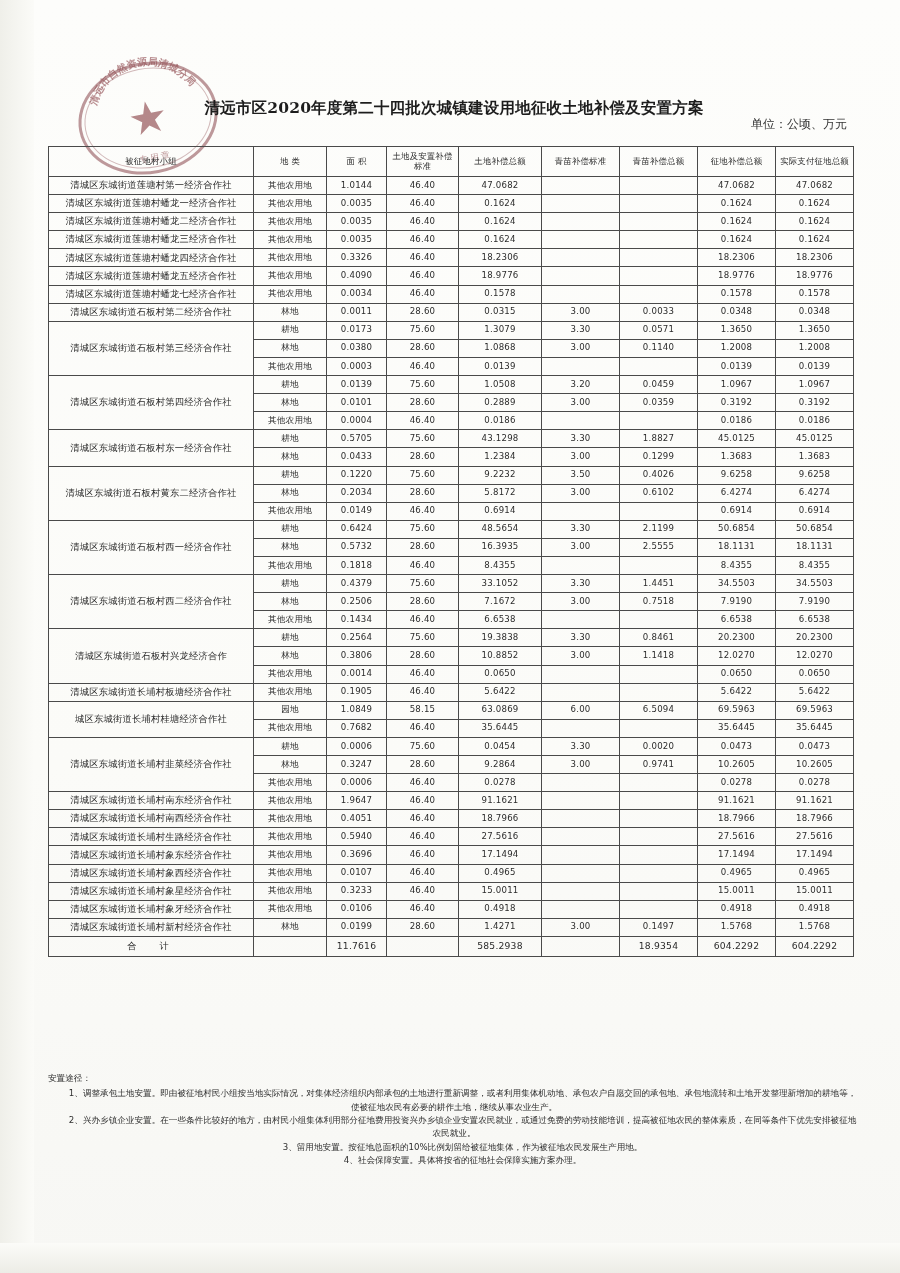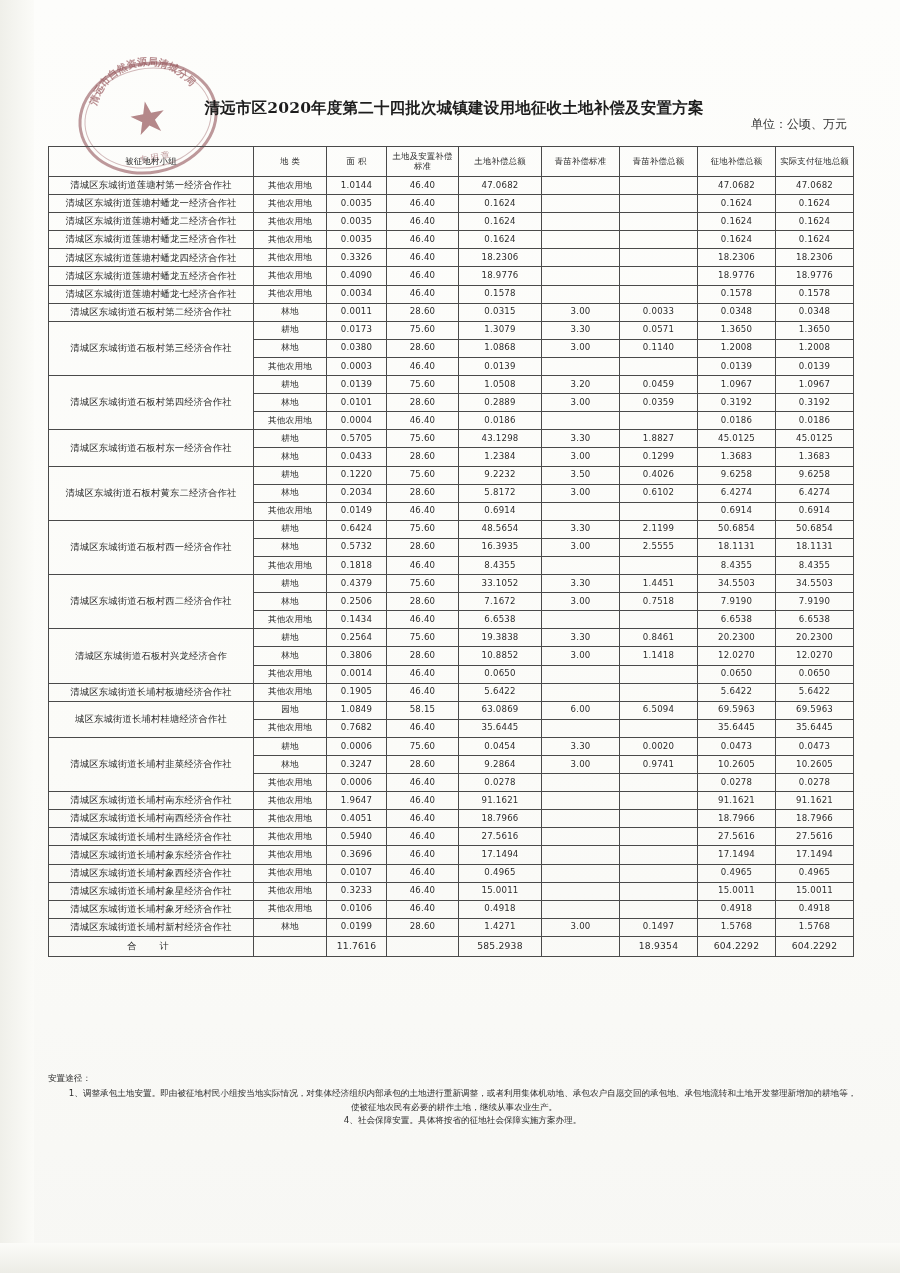--- a/index.html
+++ b/index.html
@@ -634,15 +634,17 @@
         <td class="num">604.2292</td>
         <td class="num">604.2292</td>
       </tr>
     </tbody>
 </table>
 
 <div class="notes">
   <div class="nhead">安置途径：</div>
   <div id="notes-list">
       <p>1、调整承包土地安置。即由被征地村民小组按当地实际情况，对集体经济组织内部承包的土地进行重新调整，或者利用集体机动地、承包农户自愿交回的承包地、承包地流转和土地开发整理新增加的耕地等，使被征地农民有必要的耕作土地，继续从事农业生产。</p>
+      <p>2、兴办乡镇企业安置。在一些条件比较好的地方，由村民小组集体利用部分征地费用投资兴办乡镇企业安置农民就业，或通过免费的劳动技能培训，提高被征地农民的整体素质，在同等条件下优先安排被征地农民就业。</p>
+      <p>3、留用地安置。按征地总面积的10%比例划留给被征地集体，作为被征地农民发展生产用地。</p>
       <p>4、社会保障安置。具体将按省的征地社会保障实施方案办理。</p>
     </div>
 </div>
 
 </body></html>

